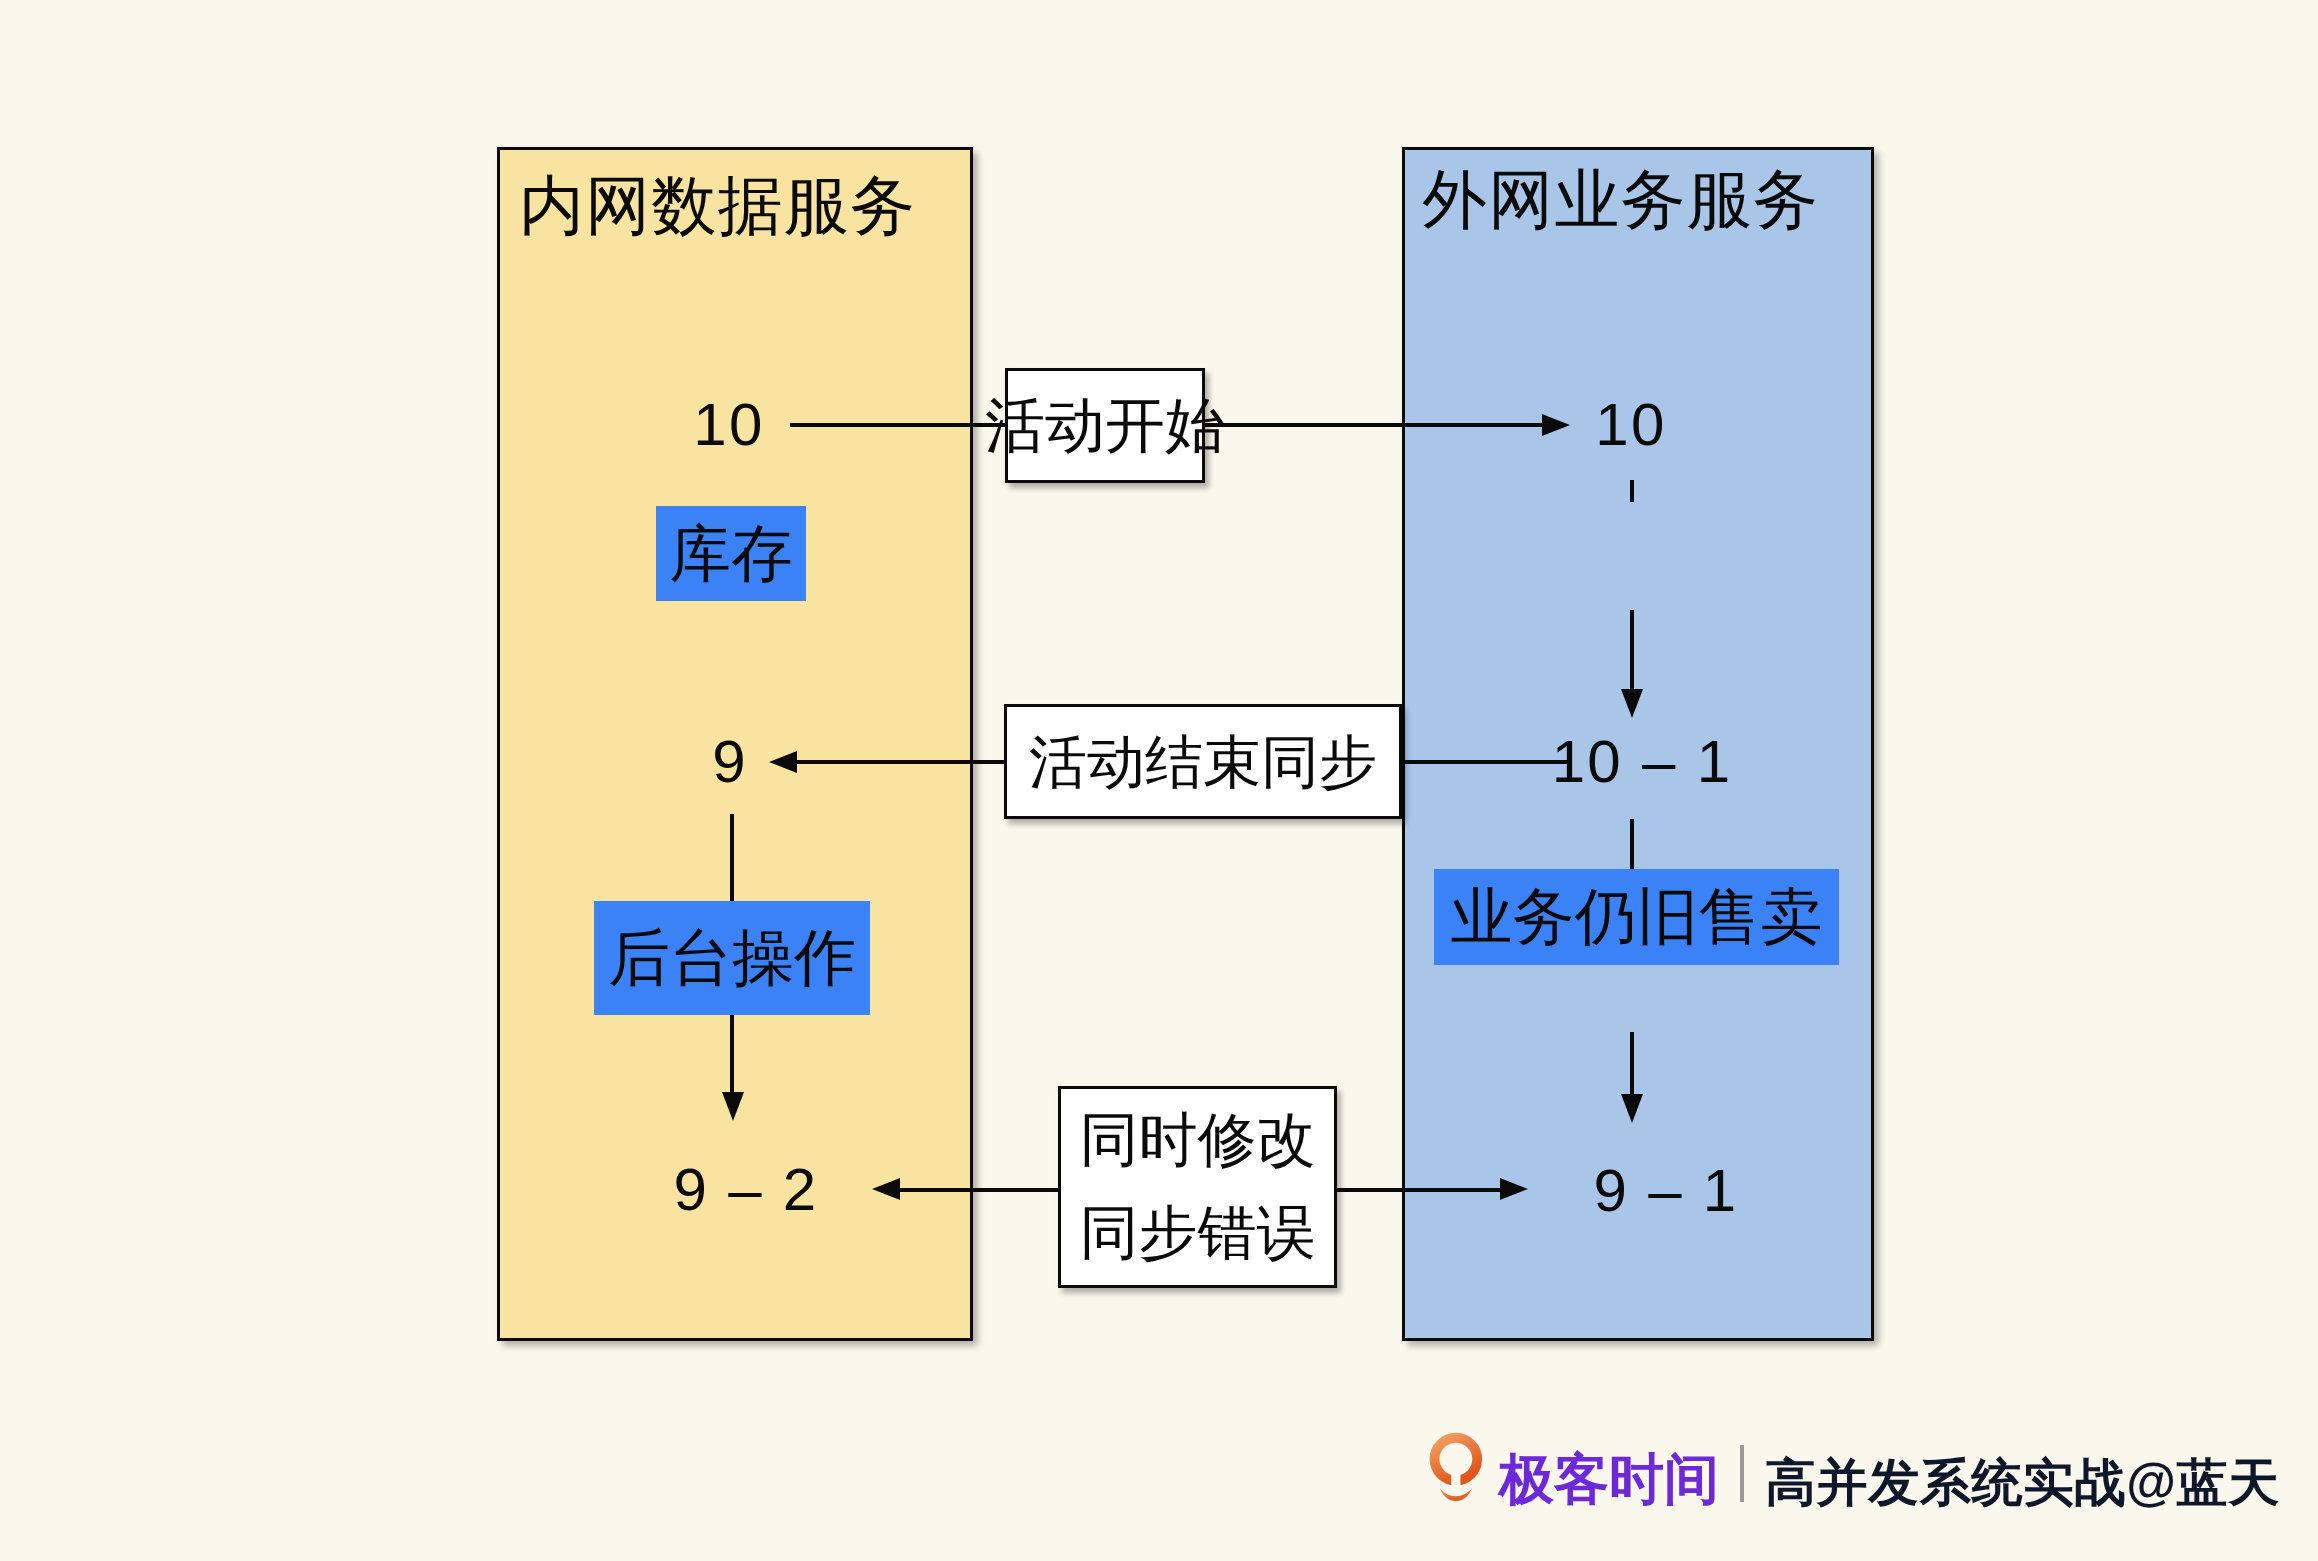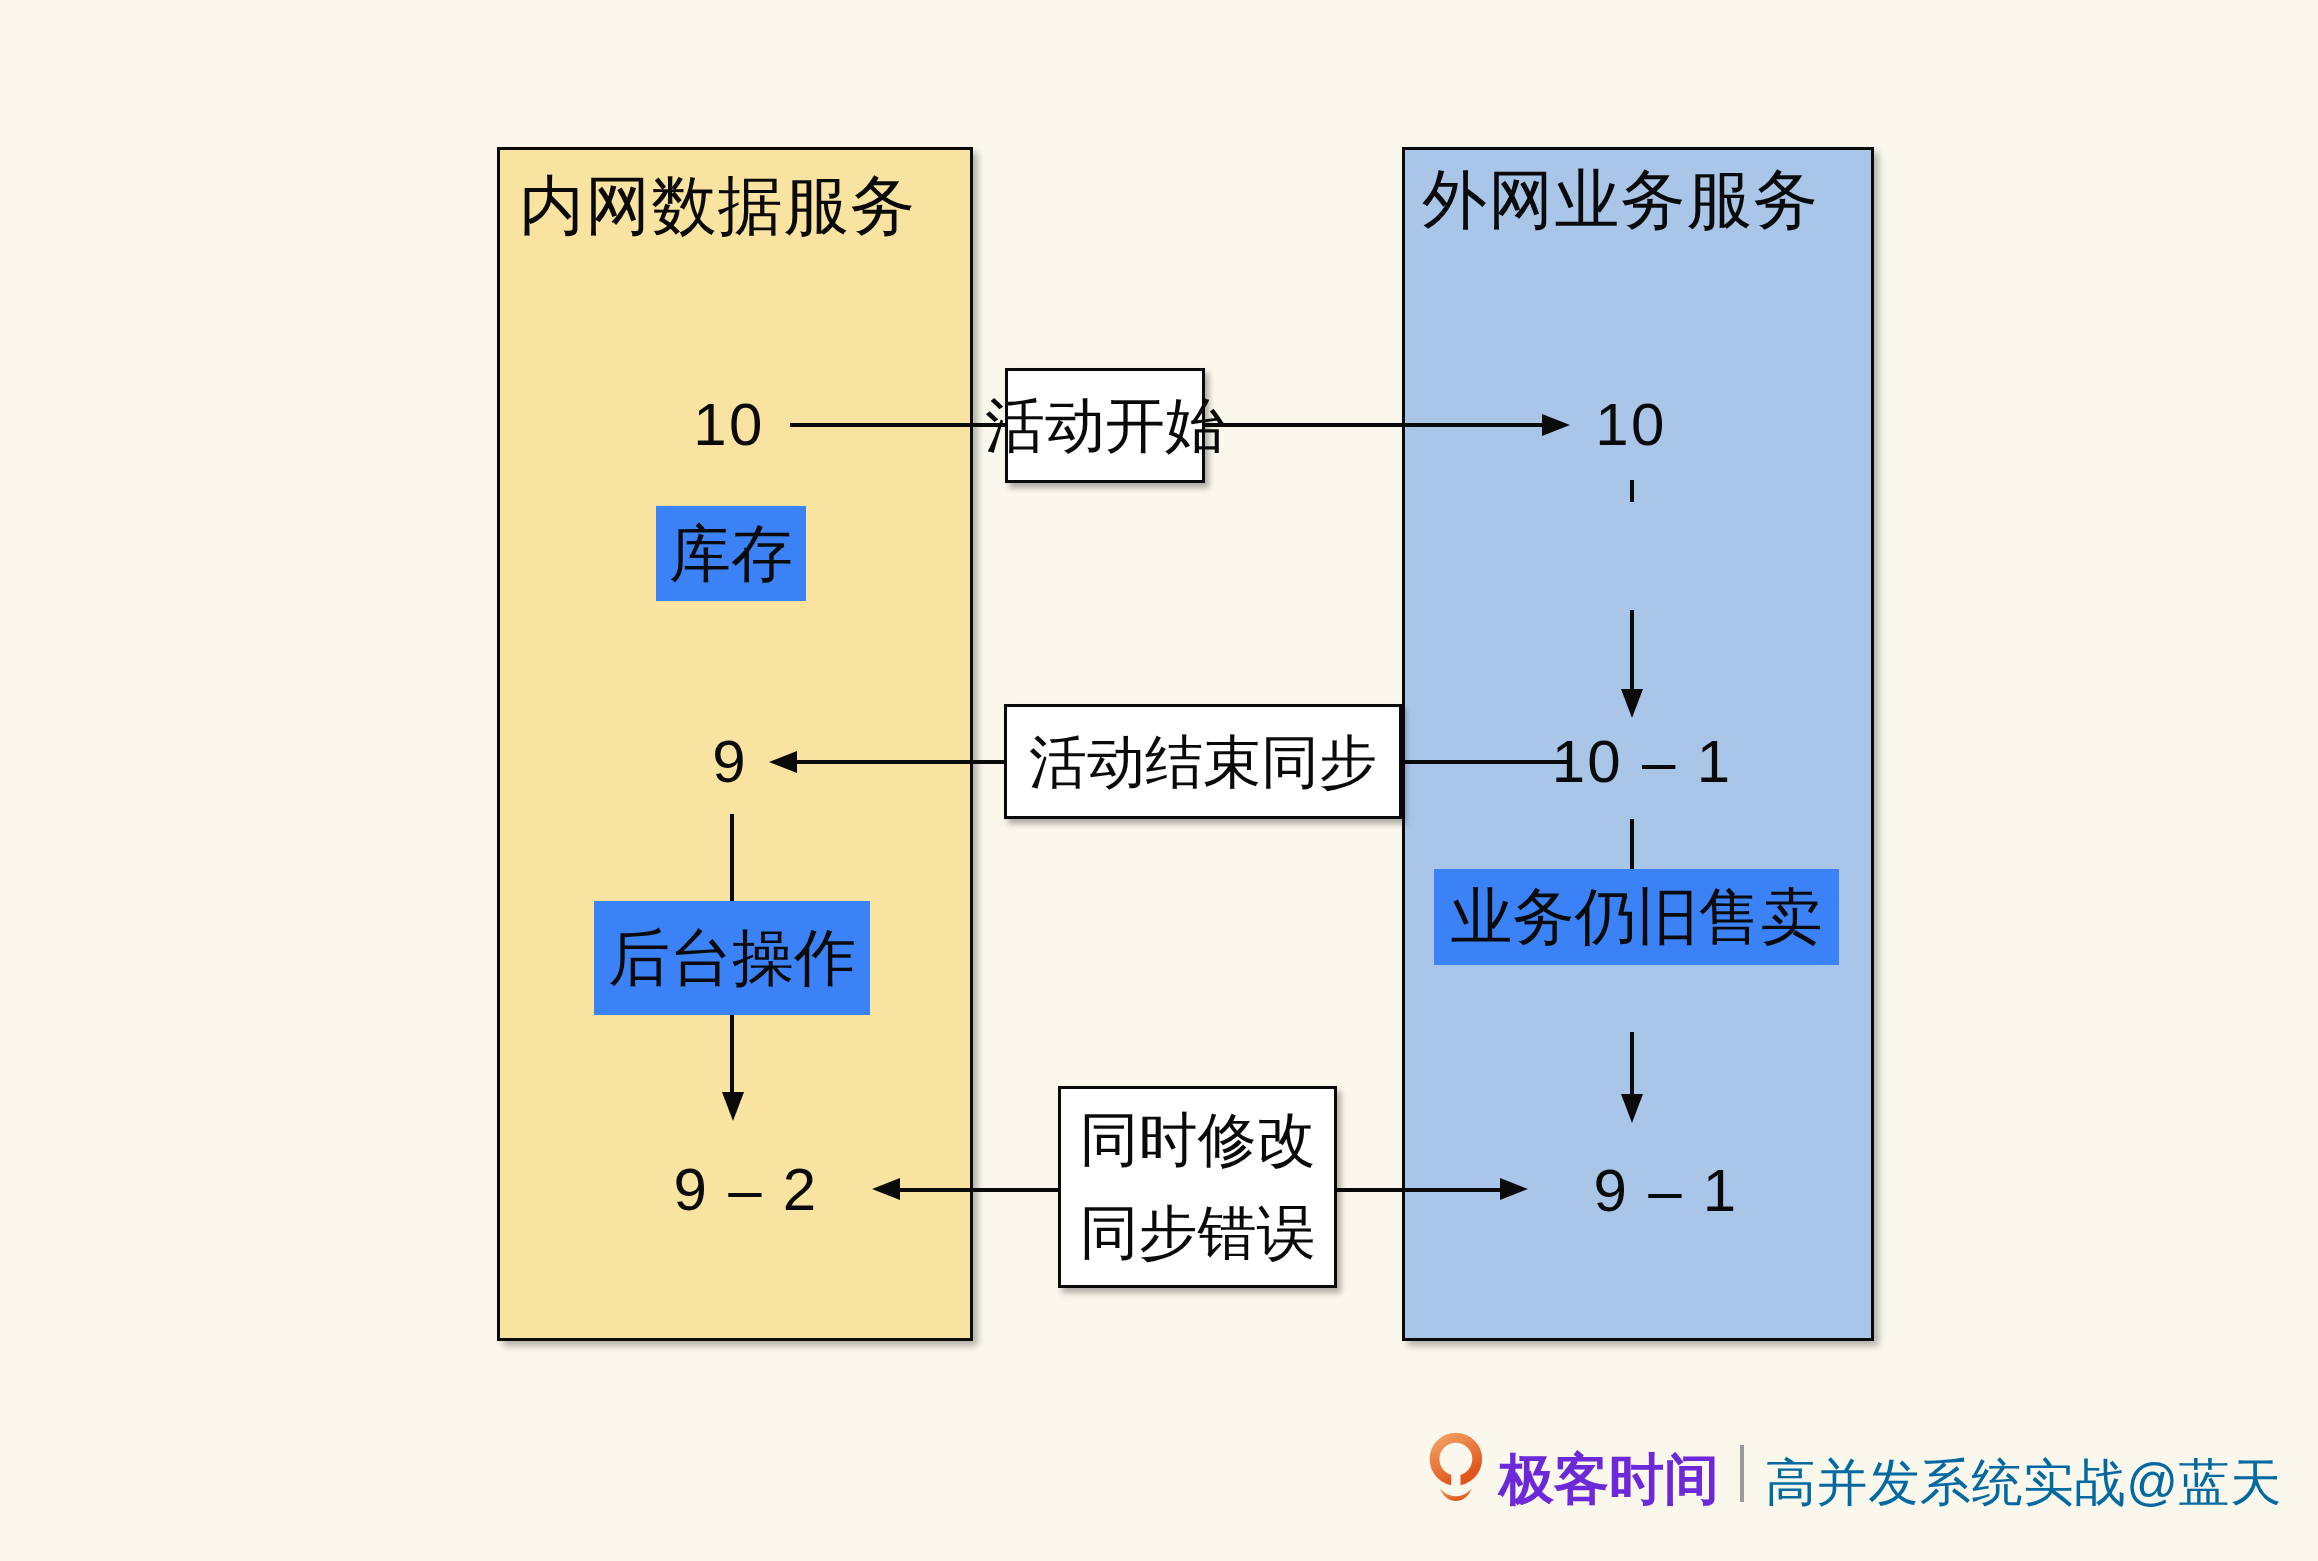--- a/index.html
+++ b/index.html
@@ -49,21 +49,21 @@
   .footer-brand{
     position:absolute;left:1499px;top:1452px;z-index:4;
     font-size:55px;line-height:1;font-weight:600;color:#6d28d9;white-space:nowrap;
   }
   .footer-divider{
     position:absolute;left:1740px;top:1445px;z-index:4;
     width:4.1px;height:57px;background:#9A9A9A;
   }
   .footer-credit{
     position:absolute;left:1765px;top:1457px;z-index:4;
-    font-size:51px;line-height:1;color:#0369a1;white-space:nowrap;letter-spacing:0.6px;
+    font-size:51px;line-height:1;color:#0f172a;white-space:nowrap;letter-spacing:0.6px;font-weight:bold;
   }
   .footer-logo{position:absolute;left:1427px;top:1431px;z-index:4;}
 </style>
 </head>
 <body>
 
 <div class="canvas">
 
   <div class="panel panel-internal"></div>
   <div class="panel panel-external"></div>

